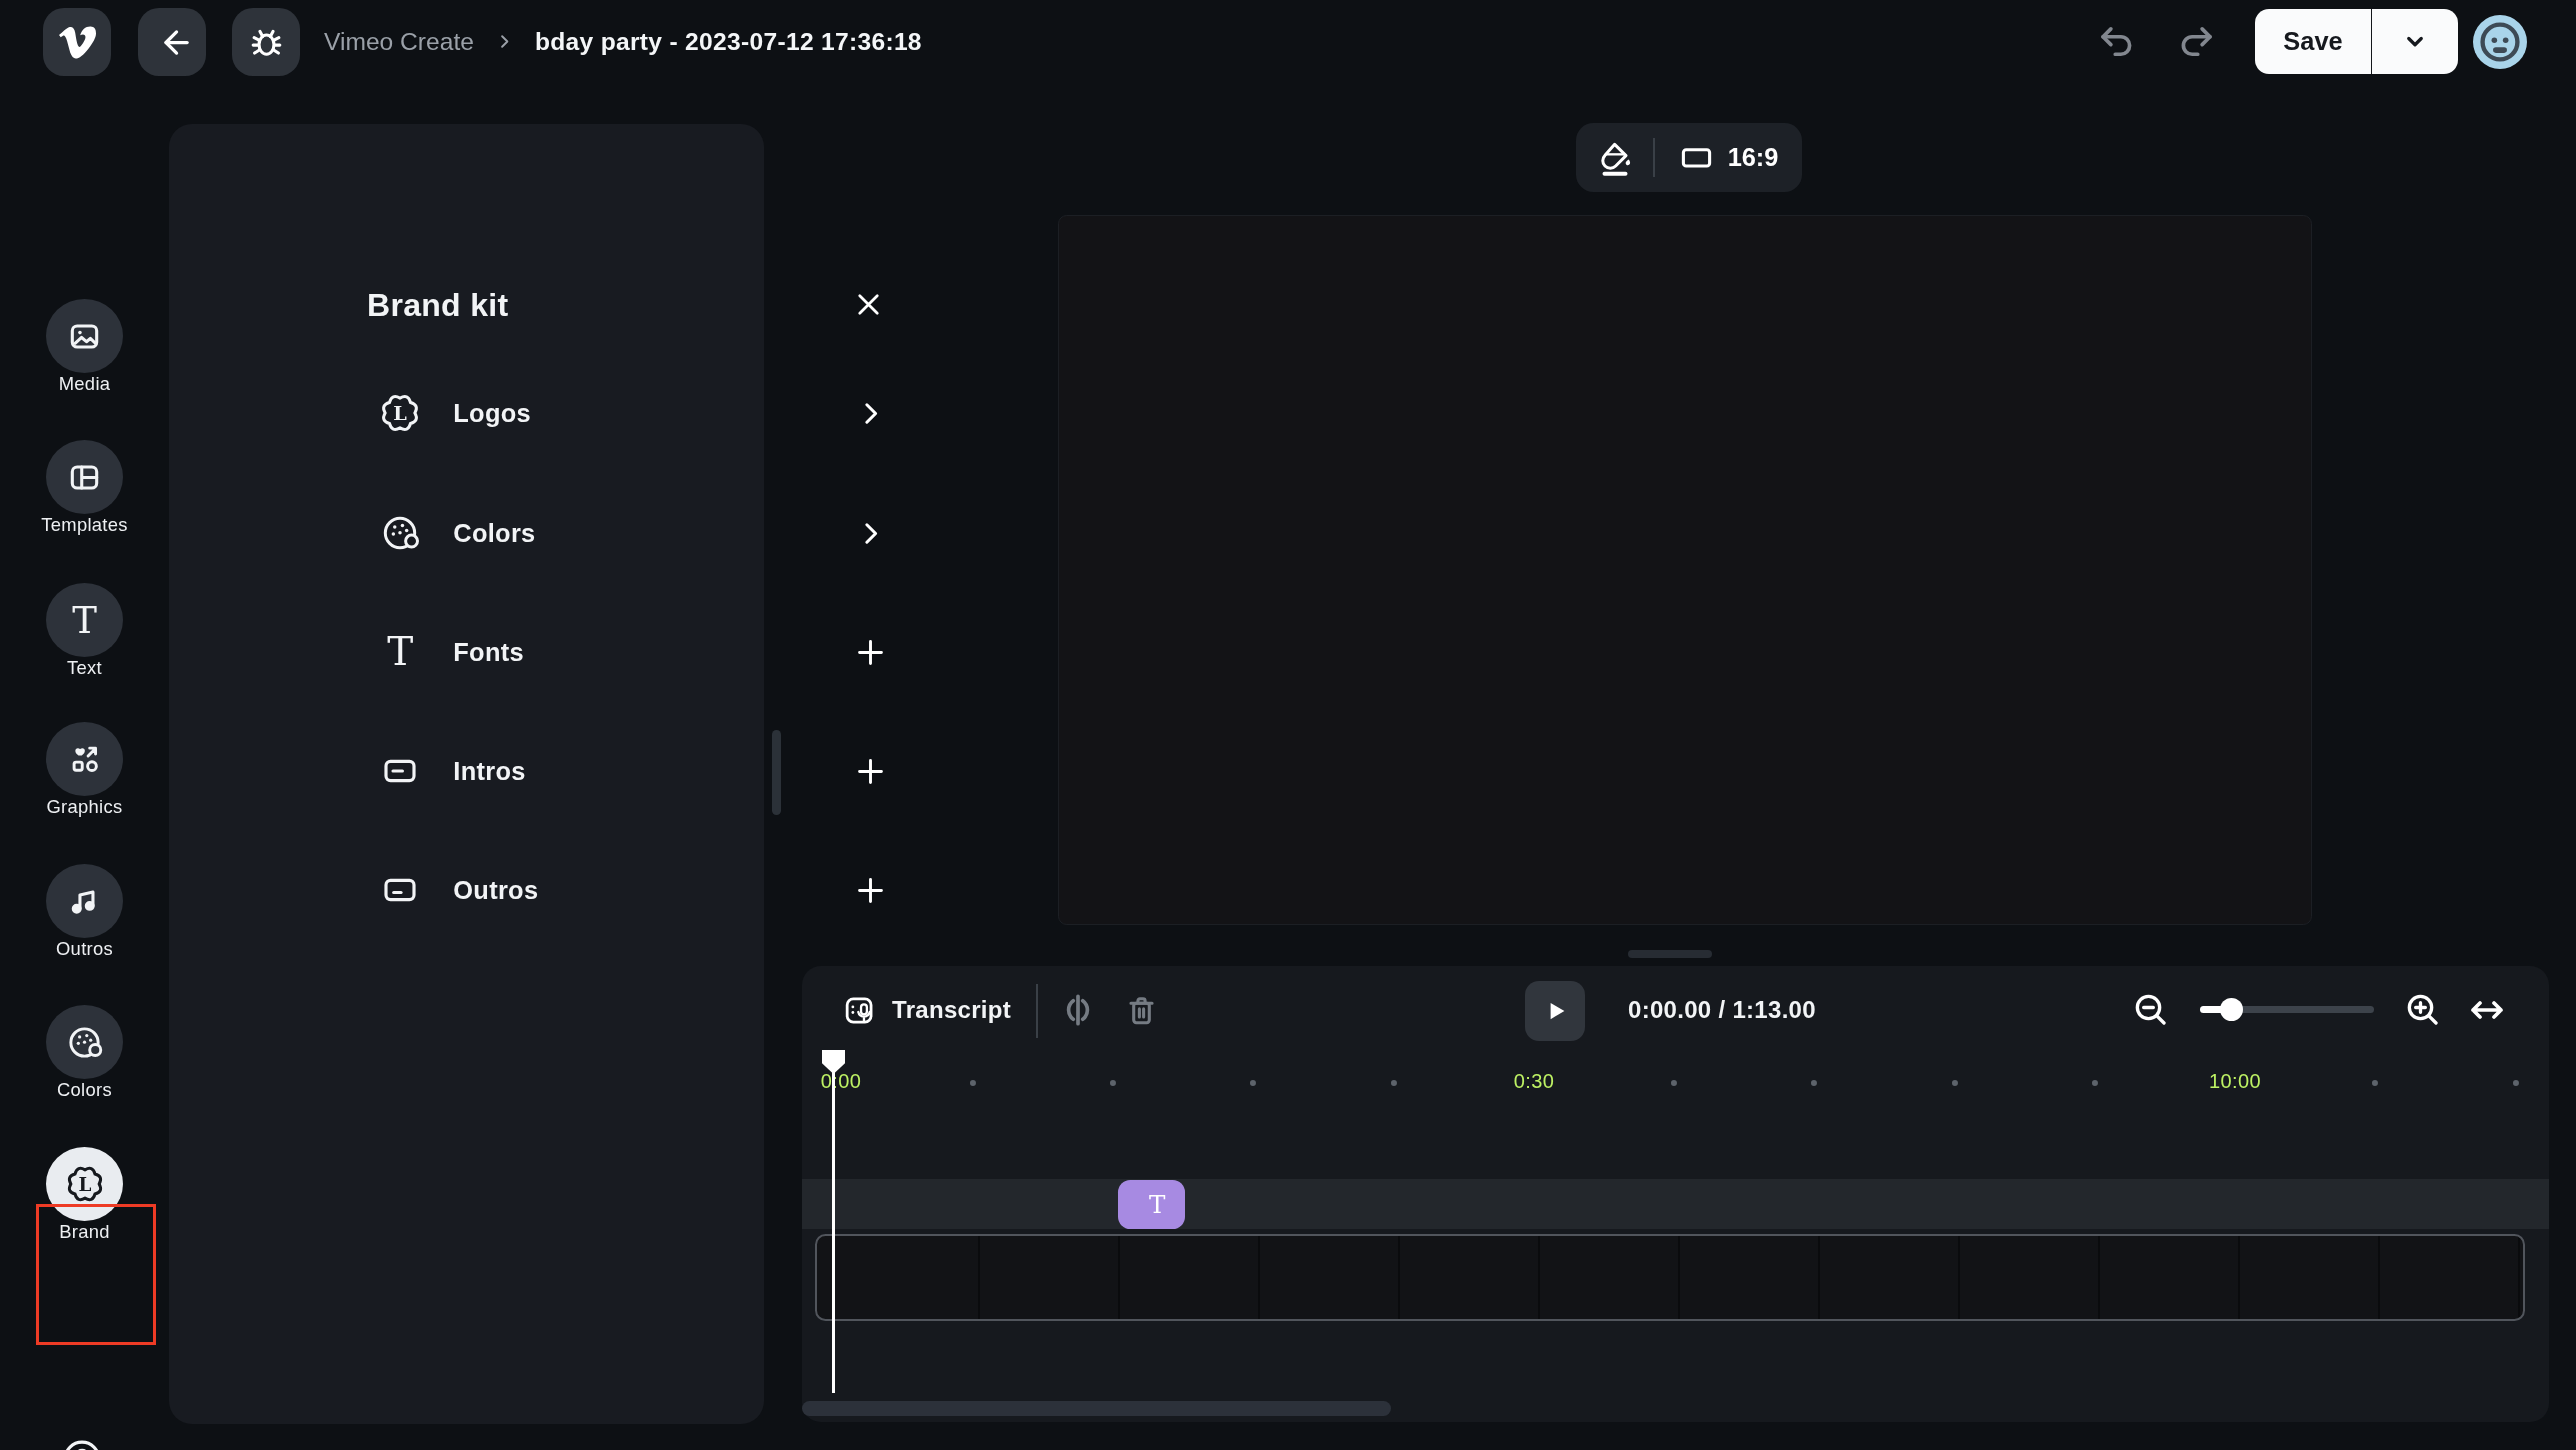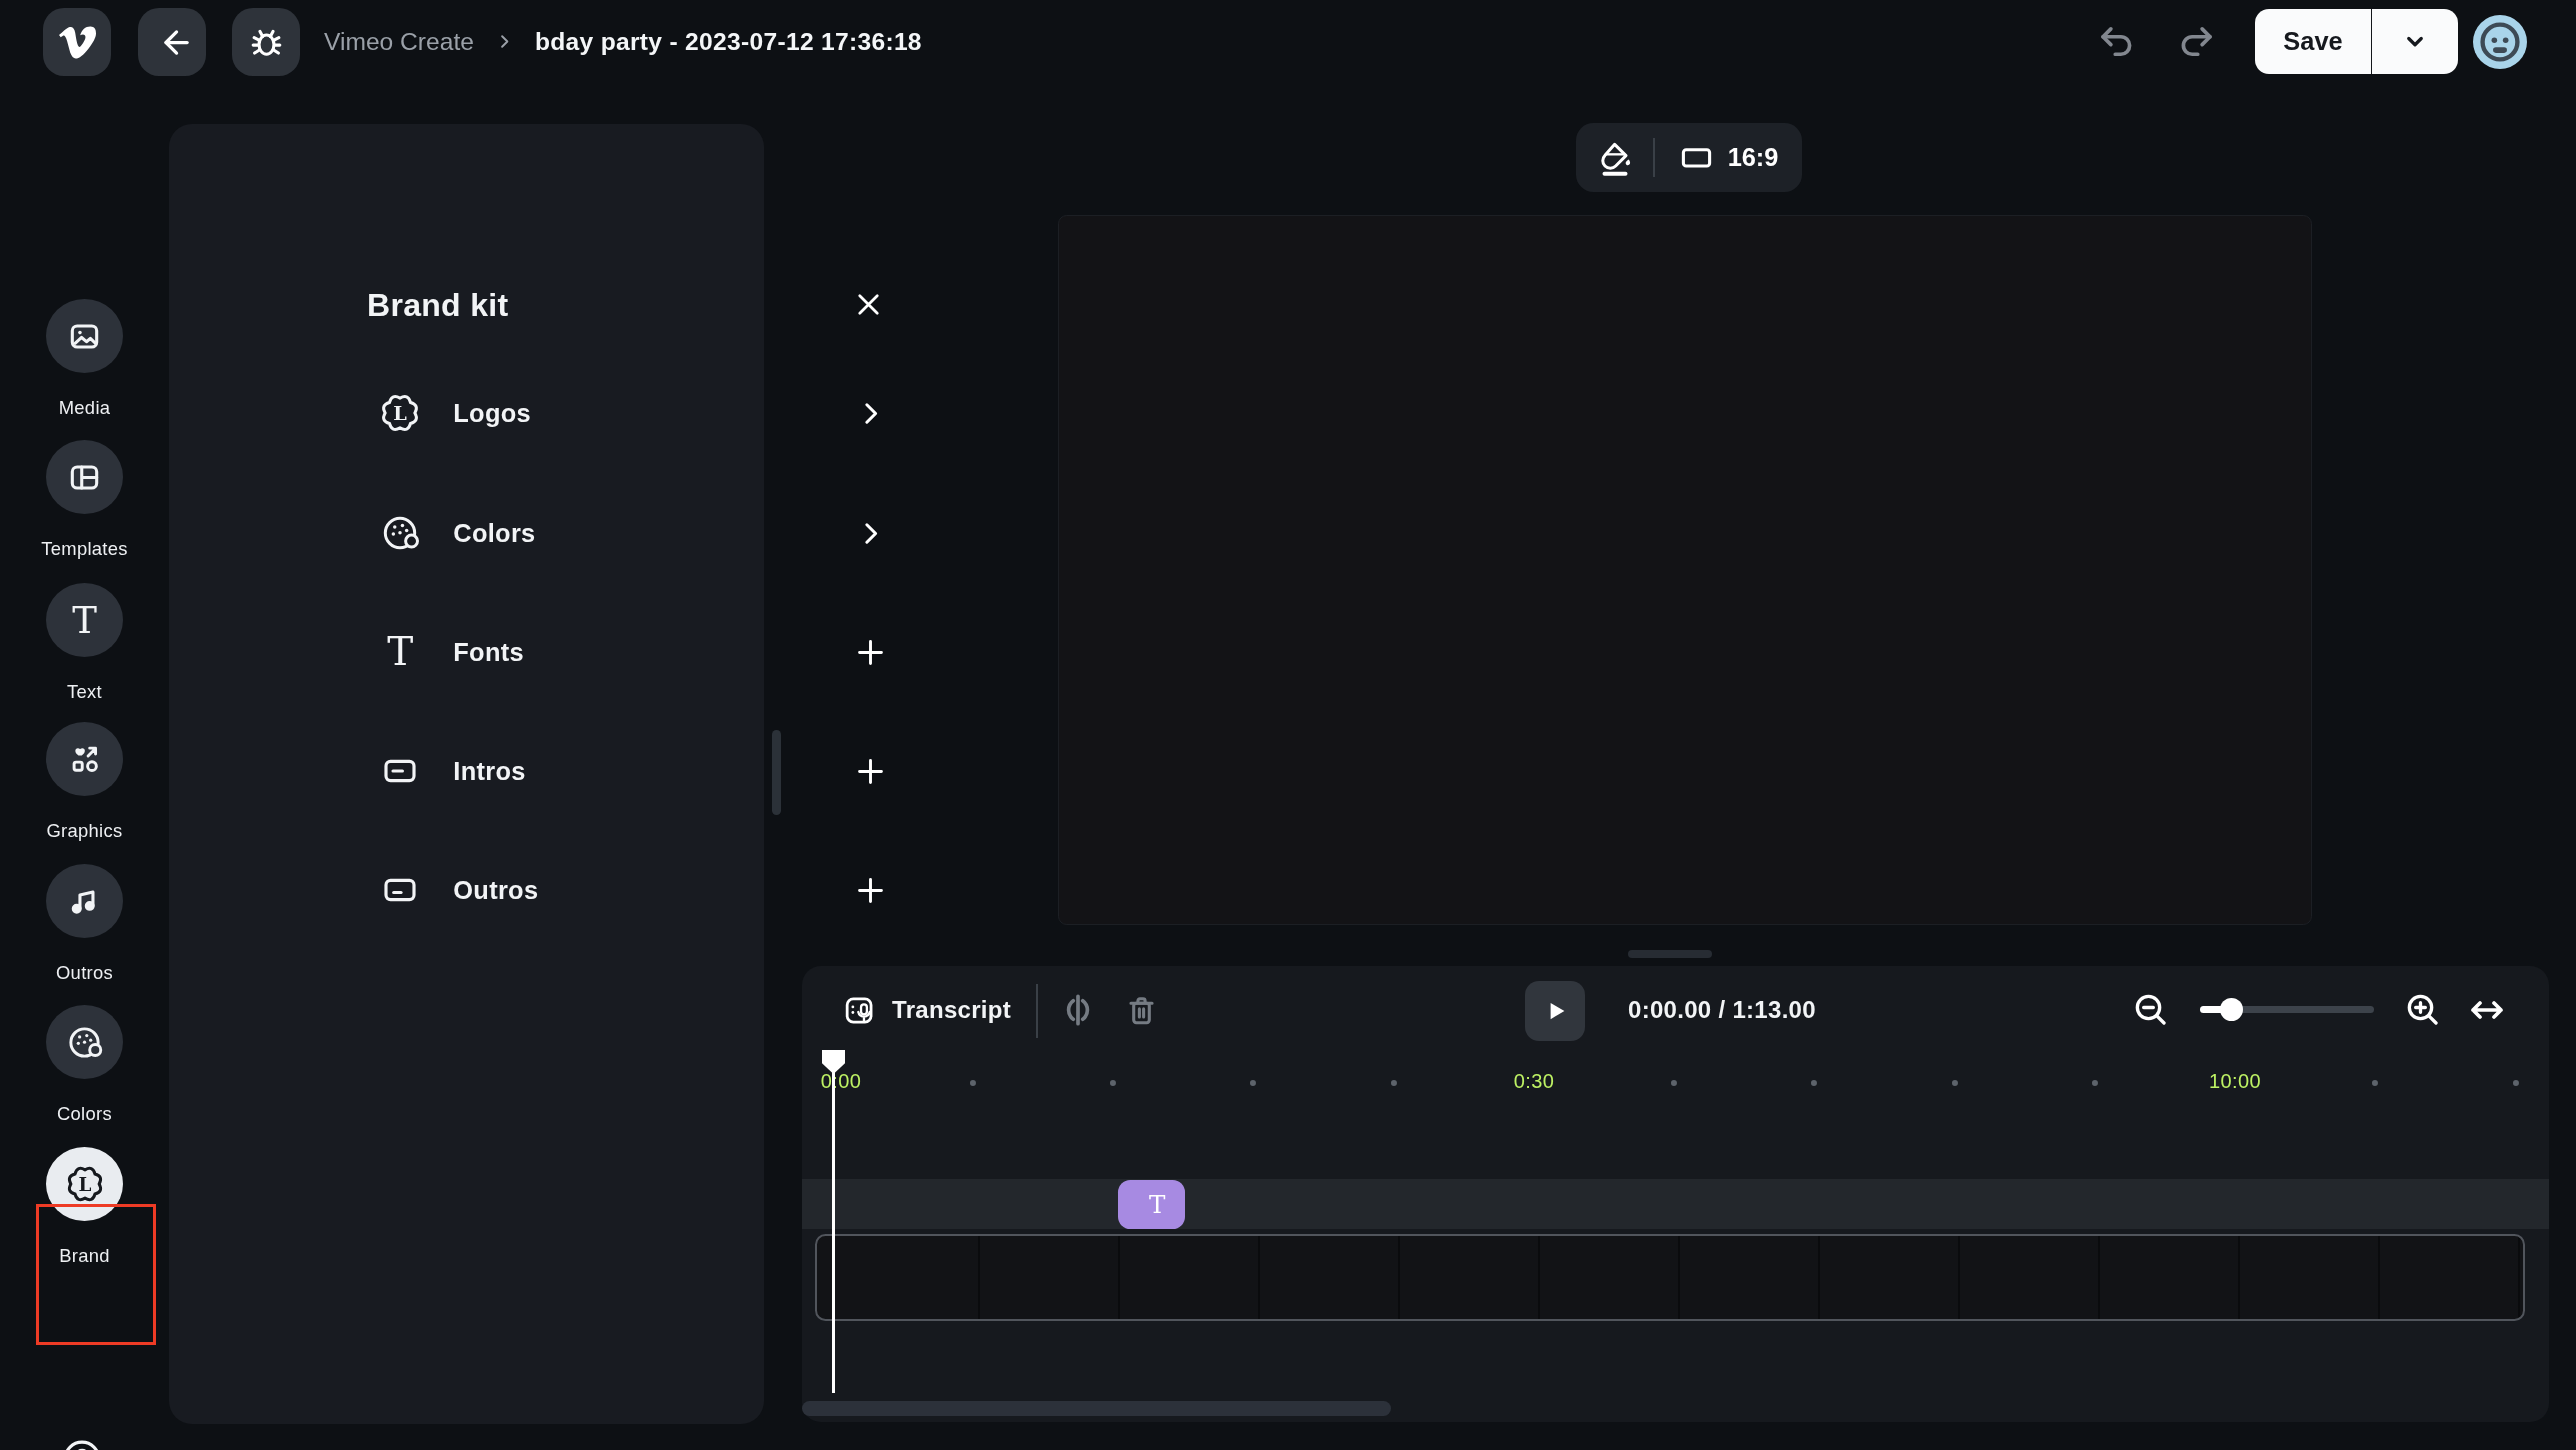--- a/index.html
+++ b/index.html
@@ -39,21 +39,21 @@
   .save-caret { flex:1; border-left:1.8px solid #14171b; display:flex; align-items:center; justify-content:center; color:#16191e; cursor:pointer; }
   .avatar { position:absolute; left:2471px; top:15px; width:54px; height:54px; border-radius:50%;
     background:#a9d4ea; display:flex; align-items:center; justify-content:center; cursor:pointer; }
 
   
   .rail { position:absolute; left:0; top:83px; width:169px; bottom:0; }
   .rail-item { position:absolute; left:0; width:169px; text-align:center; cursor:pointer; }
   .rail-ellipse { width:77px; height:74px; border-radius:50%; background:#2d323a; margin:0 auto;
     display:flex; align-items:center; justify-content:center; color:#f2f4f6; }
   .rail-item.active .rail-ellipse { background:#e9ecf0; color:#16191e; }
-  .rail-label { display:block; margin-top:24px; font-size:18.4px; color:#eef0f3; letter-spacing:0.3px; }
+  .rail-label { display:block; margin-top:0; font-size:18.4px; color:#eef0f3; letter-spacing:0.3px; }
   .rail-highlight { position:absolute; left:36px; top:1121px; width:120px; height:141px;
     border:3.5px solid #ee3b25; pointer-events:none; z-index:5; }
   .help-btn { position:absolute; left:60px; top:1354px; width:44px; height:44px; color:#f2f4f6; cursor:pointer; }
 
   
   .brandkit { position:absolute; left:169px; top:124px; width:595px; height:1300px;
     background:#181b21; border-radius:23px; }
   .bk-title { position:absolute; left:198px; top:163px; font-size:32px; font-weight:700; letter-spacing:0.3px; }
   .bk-close { position:absolute; left:682px; top:163px; width:35px; height:35px; color:#fff; cursor:pointer; }
   .bk-item { position:absolute; left:198px; width:526px; height:56px; display:flex; align-items:center; cursor:pointer; }

